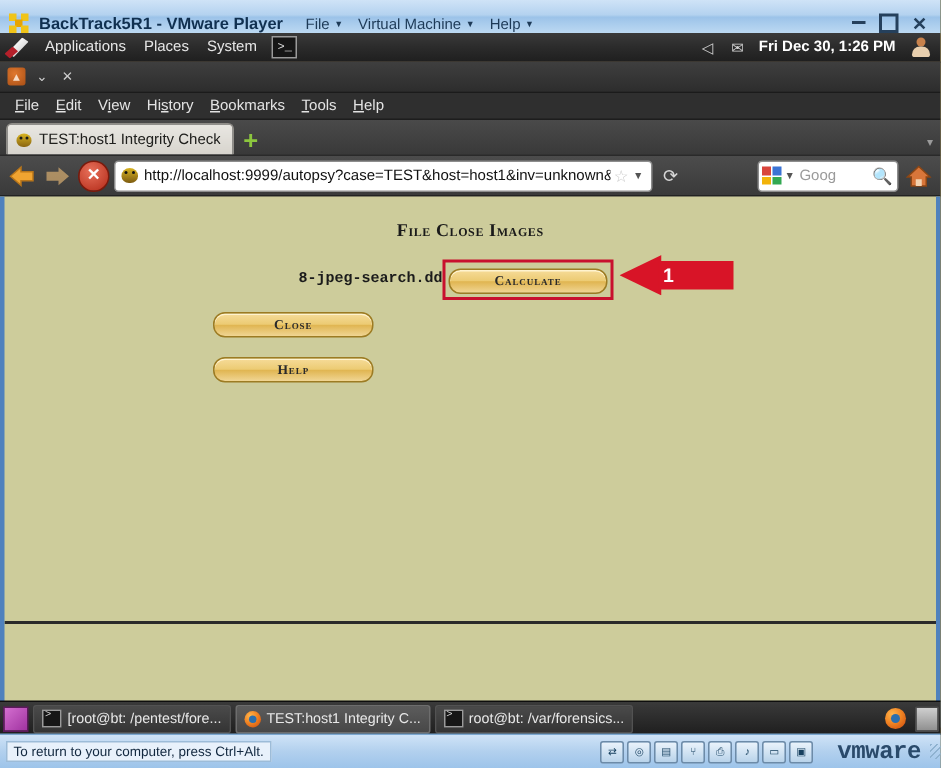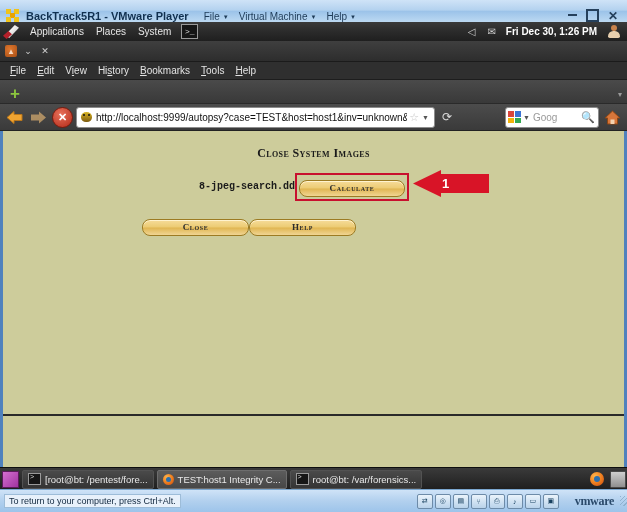--- a/index.html
+++ b/index.html
@@ -143,21 +143,21 @@
     letter-spacing:0.6px;box-shadow:inset 0 1px 0 #fff3cf;
   }
   .btn.calc{width:104px;}
   .btn.wide{width:105px;}
   .arrow{position:absolute;left:118px;top:-3px;width:73px;height:27px;}
   .arrow .head{position:absolute;left:0;top:0;width:28px;height:27px;background:#d81427;
     clip-path:polygon(0% 50%,100% 0%,100% 100%);}
   .arrow .tail{position:absolute;left:26px;top:4px;width:47px;height:19px;background:#d81427;
     display:flex;align-items:center;padding-left:3px;}
   .arrow .tail span{color:#fff;font-size:13px;font-weight:bold;font-family:"Liberation Sans",sans-serif;}
-  .btnrow{display:flex;margin-top:18px;padding-left:139px;}
+  .btnrow{display:flex;gap:13px;margin-top:8px;padding-left:139px;flex-direction:column;}
   .hr{position:absolute;left:0;right:0;top:283px;height:0;border-top:2px solid #2a2a2a;}
 
   
   .taskbar{position:absolute;left:0;bottom:0;width:627px;height:22px;
     background:linear-gradient(to bottom,#3a3a3a 0%,#2c2c2c 50%,#1e1e1e 100%);
     border-top:1px solid #0e0e0e;display:flex;align-items:center;padding:0 2px;gap:3px;}
   .tb-show{width:15px;height:15px;background:linear-gradient(135deg,#d46fd0,#a033a0);
     border:1px solid #5c1a5c;flex:none;}
   .tb-item{height:17px;display:flex;align-items:center;padding:0 5px;gap:4px;
     border:1px solid #525252;border-radius:2px;
@@ -183,22 +183,22 @@
   
   .vm-status{position:absolute;left:0;bottom:0;width:627px;height:22px;
     background:linear-gradient(to bottom,#cfe3f7 0%,#b2d0ee 50%,#9dc4ea 100%);
     border-top:1px solid #7ba7d0;display:flex;align-items:center;padding:0 4px;}
   .vm-hint{font-size:9px;color:#12283f;background:#e8f1fb;border:1px solid #9dbcd8;
     padding:1px 4px;white-space:nowrap;}
   .vm-sicons{margin-left:auto;display:flex;align-items:center;gap:2px;}
   .vm-sicons .si{width:14px;height:13px;border:1px solid #6d8ba8;border-radius:2px;
     background:linear-gradient(to bottom,#eaf3fb,#b9d3ea);display:flex;align-items:center;
     justify-content:center;font-size:7px;color:#17405f;}
-  .vm-brand{font-size:12px;font-weight:bold;color:#2a4a6b;margin-left:16px;letter-spacing:-0.3px;
-    font-family:Liberation Serif, serif;}
+  .vm-brand{font-size:16px;font-weight:bold;color:#2a4a6b;margin-left:16px;letter-spacing:-0.3px;
+    font-family:Liberation Mono, monospace;}
   .vm-grip{margin-left:6px;margin-right:1px;width:10px;height:10px;
     background:repeating-linear-gradient(135deg,#8fb2d0 0 1px,transparent 1px 3px);}
 </style>
 </head>
 <body>
 
 <div id="app">
 
   <div class="vm-titlebar">
     <div class="vm-icon">
@@ -272,20 +272,28 @@
         <div class="m"><u>F</u><span>ile</span></div>
         <div class="m"><u>E</u><span>dit</span></div>
         <div class="m">V<u>i</u><span>ew</span></div>
         <div class="m">Hi<u>s</u><span>tory</span></div>
         <div class="m"><u>B</u><span>ookmarks</span></div>
         <div class="m"><u>T</u><span>ools</span></div>
         <div class="m"><u>H</u><span>elp</span></div>
       </div>
 
       <div class="ff-tabstrip">
+        <div class="ff-tab">
+          <span class="fav">
+            <span class="body"></span>
+              <span class="eye"></span>
+              <span class="eye2"></span>
+          </span>
+          <span class="ff-tab-label">TEST:host1 Integrity Check</span>
+        </div>
         <div class="ff-newtab">+</div>
         <div class="ff-tabcaret">▾</div>
       </div>
 
       <div class="ff-navbar">
         <div class="nav-arrow">
           <svg width="17" height="15" viewBox="0 0 17 15">
               <path d="M1 7.5 L8 1.5 L8 4.5 L16 4.5 L16 10.5 L8 10.5 L8 13.5 Z" fill="#f0a431" stroke="#b9761a" stroke-width="1"></path>
             </svg>
         </div>
@@ -320,21 +328,21 @@
         <div class="homebtn">
           <svg width="17" height="15" viewBox="0 0 17 15">
             <path d="M8.5 1 L16 8 L13.5 8 L13.5 14 L3.5 14 L3.5 8 L1 8 Z" fill="#d8763a" stroke="#8c4614" stroke-width="1"></path>
             <rect x="6.5" y="9.5" width="4" height="4.5" fill="#f3d2b0"></rect>
           </svg>
         </div>
       </div>
 
       <div class="viewport">
         <div class="page-h1">
-          <span style="font-variant: small-caps;">Close System Images</span>
+          <span style="font-variant: small-caps;">File Close Images</span>
         </div>
 
         <div class="row-img">
           <span class="imgname">8-jpeg-search.dd</span>
           <span class="calc-wrap">
             <span class="hlbox">
               <span class="btn calc" style="font-variant: small-caps;">Calculate</span>
             </span>
             <span class="arrow">
               <span class="head"></span>

